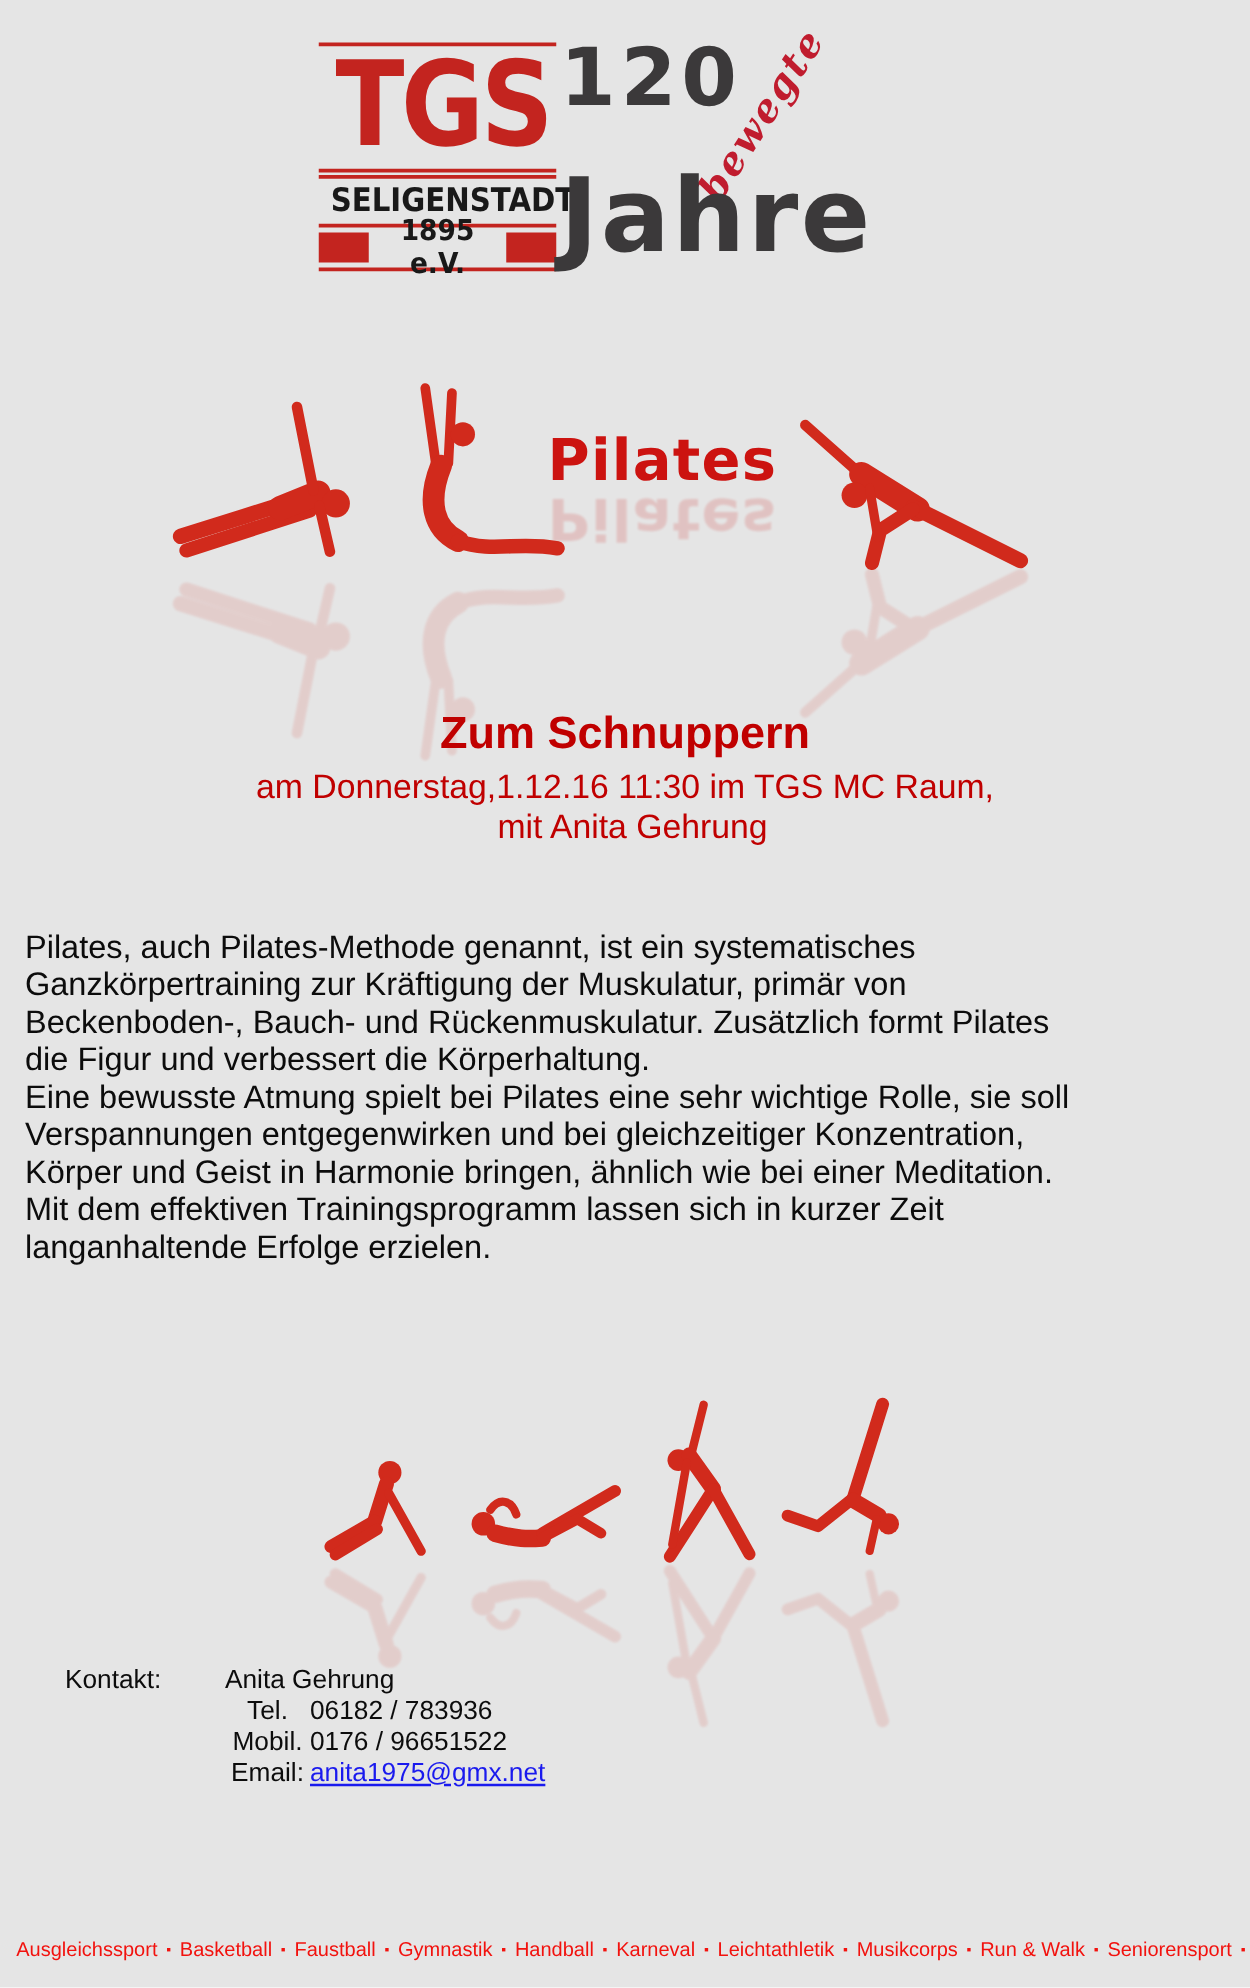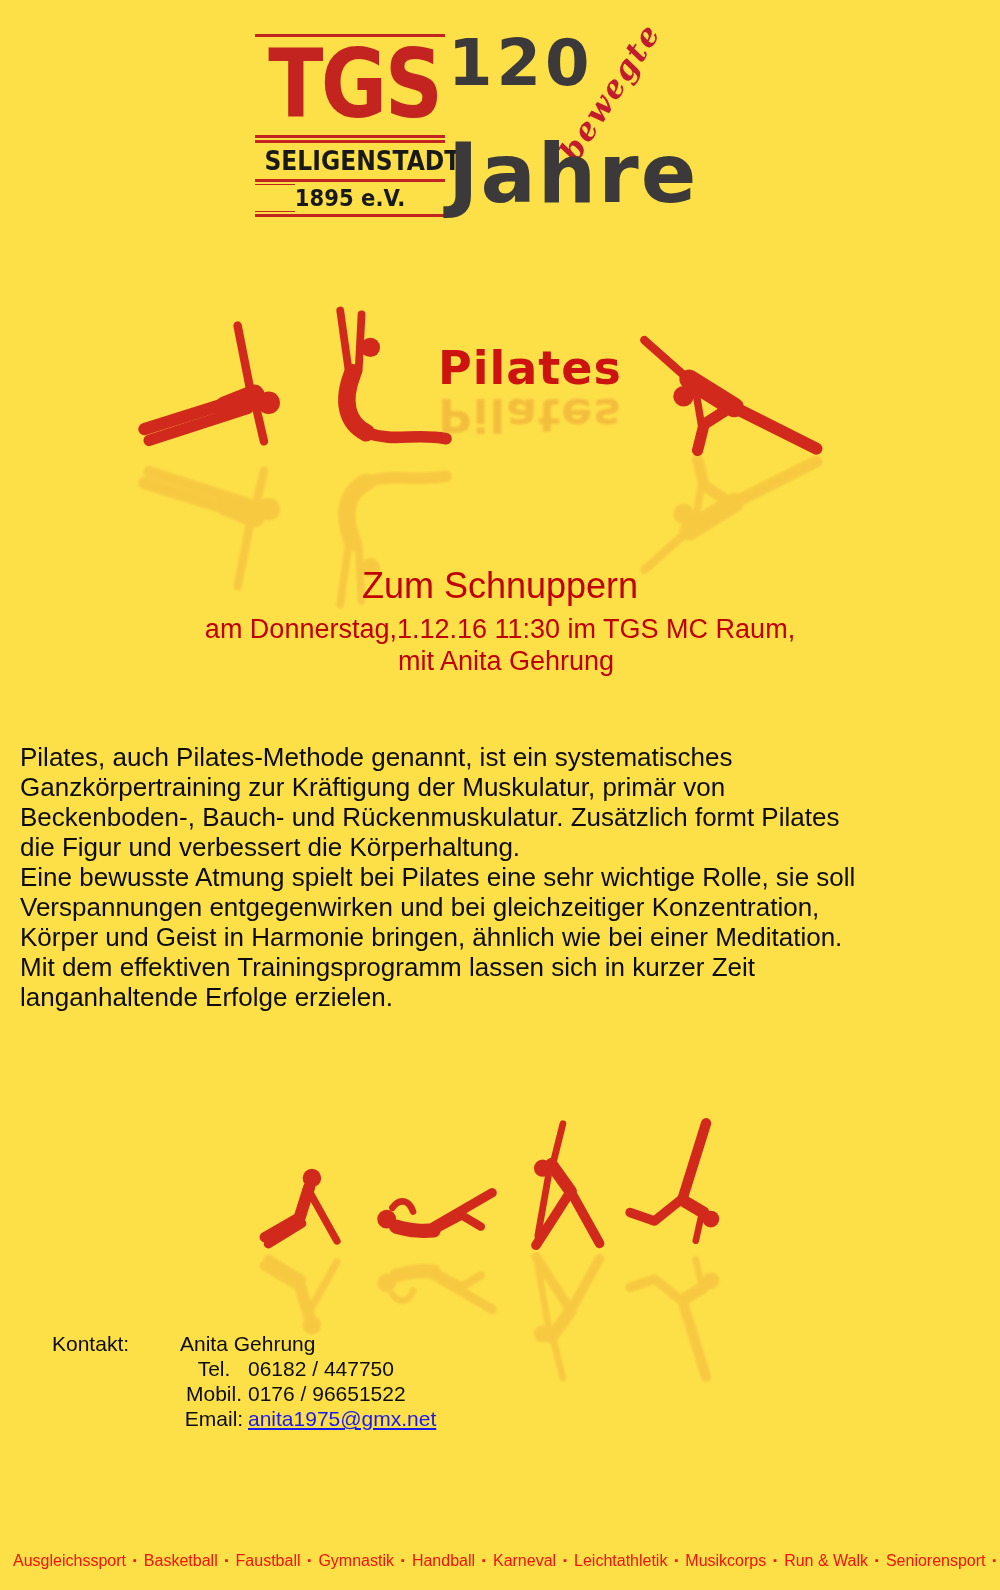--- a/index.html
+++ b/index.html
@@ -1,34 +1,34 @@
 <!DOCTYPE html>
 <html><head>
 <meta charset="utf-8">
 <style>
   html,body{margin:0;padding:0;background:#fff;}
   #flyer{
-    position:relative;width:1000px;height:1590px;background:#fde047;
+    position:relative;width:1000px;height:1590px;background:#e5e5e5;
     font-family:"Liberation Sans",sans-serif;overflow:hidden;
   }
   
   #logo{position:absolute;left:255px;top:34px;width:190px;height:184px;display:flex;flex-direction:column;}
   .rule{height:4px;background:#c3241f;}
   .rule.thin{height:3px;}
   #logo-tgs{
     color:#c3241f;font-family:"DejaVu Sans",sans-serif;font-weight:bold;
     font-size:94px;line-height:96px;text-align:center;letter-spacing:-3px;
     transform:scaleX(.86);transform-origin:center;height:98px;
   }
   #logo-city{
     color:#191919;font-family:"DejaVu Sans",sans-serif;font-weight:bold;
     font-size:26px;line-height:30px;text-align:center;letter-spacing:0px;
     transform:scaleX(.9);transform-origin:center;
   }
-  #logo-year-row{display:flex;height:28px;margin:2px 0;flex-direction:column;}
+  #logo-year-row{display:flex;align-items:center;height:28px;margin:2px 0;}
   .year-block{width:40px;height:24px;background:#c3241f;}
   #logo-year{
     flex:1;text-align:center;color:#191919;font-family:"DejaVu Sans",sans-serif;
     font-weight:bold;font-size:23px;transform:scaleX(.92);
   }
   .gap2{height:3px;} .gap3{height:2px;}
   
   #anniv-120{
     position:absolute;left:448px;top:26px;color:#3b393a;
     font-family:"DejaVu Sans",sans-serif;font-weight:bold;font-size:64px;
@@ -56,21 +56,21 @@
   }
   
   #pilates-word-wrap{position:absolute;left:438px;top:344px;width:200px;}
   #pilates-word{
     color:#cc1310;font-family:"DejaVu Sans",sans-serif;font-weight:bold;
     font-size:46px;line-height:48px;text-align:left;letter-spacing:1px;
   }
   #pilates-word-wrap .mirror{opacity:.16;}
   
   #event{position:absolute;left:0;top:564px;width:1000px;text-align:center;color:#c00000;}
-  #event-title{font-size:36px;line-height:44px;font-weight:normal;margin:0;}
+  #event-title{font-size:36px;line-height:44px;font-weight:bold;margin:0;}
   #event-line1{font-size:27px;line-height:32px;margin-top:5px;}
   #event-line2{font-size:27px;line-height:32px;padding-left:12px;}
   
   #body-text{
     position:absolute;left:20px;top:742px;width:960px;
     color:#0c0c0c;font-size:26px;line-height:30px;
     white-space:pre-line;
   }
   
   #contact{position:absolute;left:52px;top:1331px;font-size:21px;line-height:25px;color:#0c0c0c;}
@@ -262,21 +262,21 @@
     </div>
 
   <div id="contact">
     <div id="contact-label">Kontakt:</div>
     <div id="contact-card">
       <div class="c-row">
           <span>Anita Gehrung</span>
         </div>
       <div class="c-row">
         <span class="c-key">Tel.</span>
-        <span>06182 / 447750</span>
+        <span>06182 / 783936</span>
       </div>
       <div class="c-row">
         <span class="c-key">Mobil.</span>
         <span>0176 / 96651522</span>
       </div>
       <div class="c-row">
         <span class="c-key">Email:</span>
         <a id="email-link" href="#">anita1975@gmx.net</a>
       </div>
     </div>

